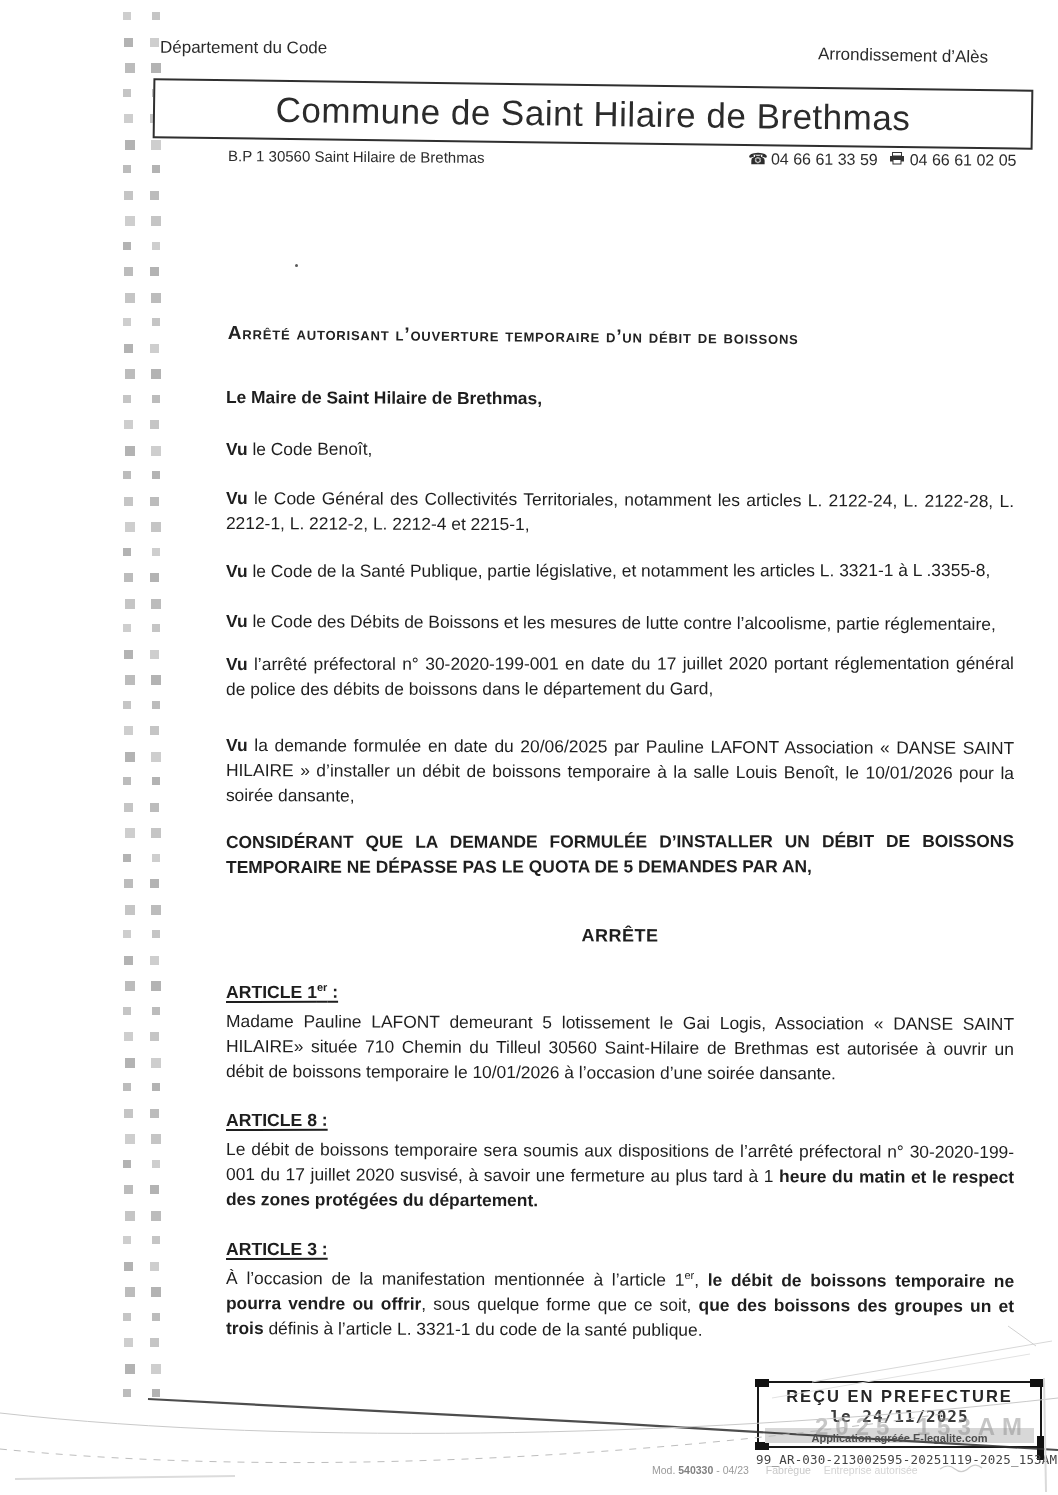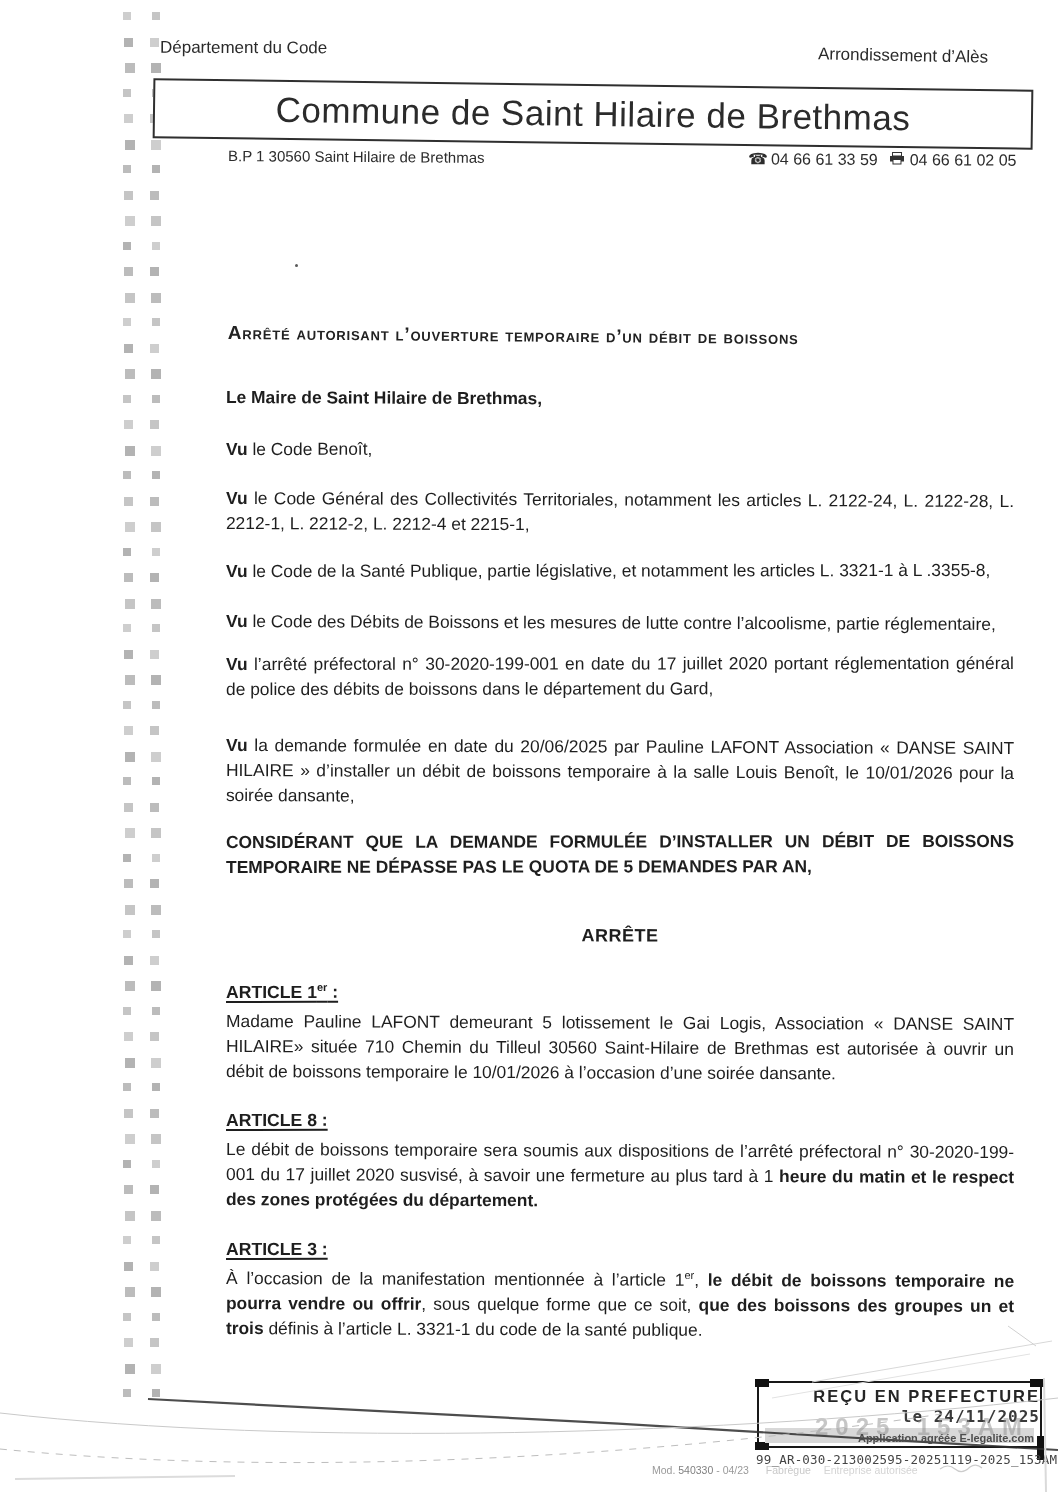--- a/index.html
+++ b/index.html
@@ -57,41 +57,41 @@
   .para b{font-weight:700;}
   .para sup{font-size:11px;line-height:0;}
   .article-heading{font-weight:700;text-decoration:underline;text-underline-offset:3px;text-decoration-thickness:1.5px;font-size:17.6px;}
   .doc-body .para:nth-child(odd){transform:rotate(0.22deg);transform-origin:left center;}
   .doc-body .para:nth-child(even){transform:rotate(-0.08deg);transform-origin:left center;}
 
   
   .stamp{
     left:757px;top:1381px;width:281px;height:63px;
     border:2px solid #181818;background:transparent;
-    text-align:right;
+    text-align:center;
   }
   .stamp .corner{position:absolute;background:#111;}
   .c-tl{left:-4px;top:-4px;width:14px;height:8px;}
   .c-tr{right:-4px;top:-4px;width:14px;height:8px;}
   .c-bl{left:-4px;bottom:-4px;width:14px;height:8px;}
   .c-br{right:-4px;bottom:-14px;width:7px;height:24px;}
   .stamp-title{margin-top:4px;font-size:16.5px;font-weight:700;letter-spacing:2px;color:#252525;}
   .stamp-date{margin-top:1px;font-size:16px;font-weight:700;color:#3a3a3a;letter-spacing:1px;}
   .stamp-band{position:relative;margin:2px 6px 0 6px;height:15px;background:#d8d8d8;font-weight:bold;}
   .stamp-watermark{
     position:absolute;left:56px;top:30px;
     font-size:24px;font-weight:700;color:#8f8f8f;opacity:0.5;
     letter-spacing:7px;white-space:nowrap;pointer-events:none;
   }
   .stamp-app{position:relative;z-index:2;font-size:11px;color:#4d4d4d;line-height:15px;}
   .stamp-ref{left:756px;top:1452px;font-size:12.5px;color:#444;letter-spacing:0.2px;white-space:nowrap;}
 
   
   .footer-line{left:652px;top:1464px;font-size:10.5px;color:#9a9a9a;white-space:nowrap;}
-  .footer-line .m-num{font-weight:400;color:#808080;}
+  .footer-line .m-num{font-weight:700;color:#808080;}
   .footer-line .faint{color:#c9c9c9;margin-left:14px;}
   .footer-line .fainter{color:#d4d4d4;margin-left:10px;}
 
   svg.artifacts{position:absolute;left:0;top:0;pointer-events:none;}
 </style>
 </head>
 <body>
 
 <div class="page">
 

